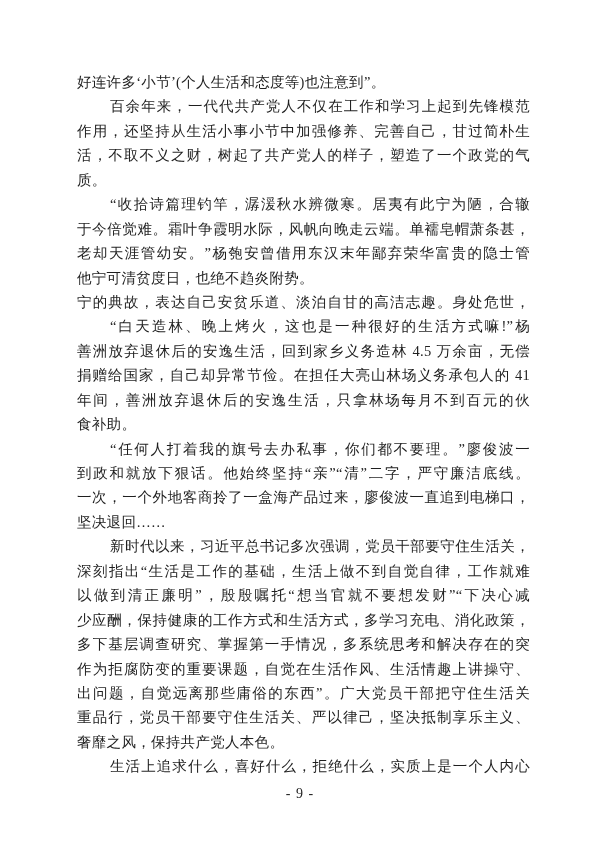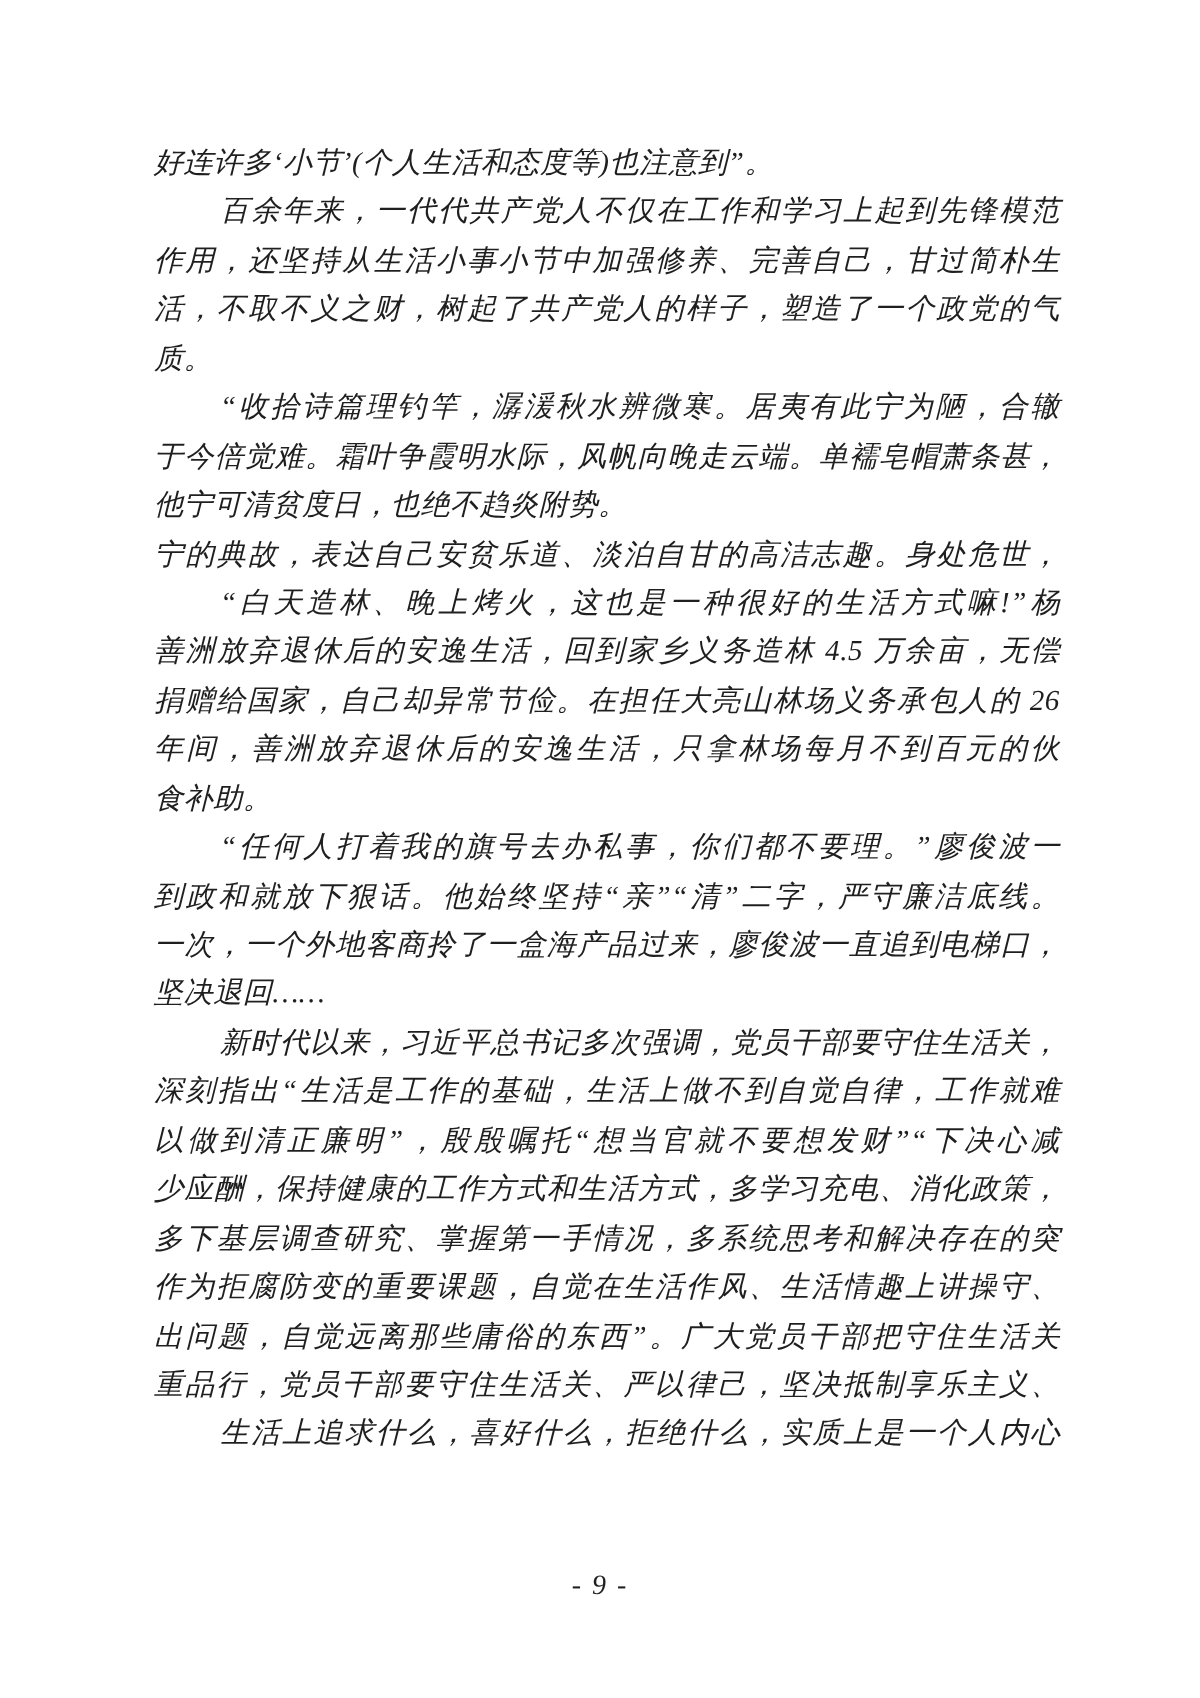--- a/index.html
+++ b/index.html
@@ -8,21 +8,20 @@
     background: #ffffff;
   }
   .doc-page {
     position: relative;
     width: 600px;
     height: 849px;
     background: #ffffff;
     overflow: hidden;
     font-family: "Liberation Serif", "DejaVu Serif", serif;
     color: #1f1f1f;
-    font-style: italic;
   }
   .text-block {
     position: absolute;
     left: 77px;
     top: 70px;
     width: 453px;
     font-size: 14.5px;
   }
   .line {
     display: block;
@@ -56,35 +55,37 @@
 
 <div class="doc-page">
   <div class="text-block">
     <div class="line">好连许多‘小节’(个人生活和态度等)也注意到”。</div>
     <div class="line indent fill">百余年来，一代代共产党人不仅在工作和学习上起到先锋模范</div>
     <div class="line fill">作用，还坚持从生活小事小节中加强修养、完善自己，甘过简朴生</div>
     <div class="line fill">活，不取不义之财，树起了共产党人的样子，塑造了一个政党的气</div>
     <div class="line">质。</div>
     <div class="line indent fill">“收拾诗篇理钓竿，潺湲秋水辨微寒。居夷有此宁为陋，合辙</div>
     <div class="line fill">于今倍觉难。霜叶争霞明水际，风帆向晚走云端。单襦皂帽萧条甚，</div>
+    <div class="line fill">老却天涯管幼安。”杨匏安曾借用东汉末年鄙弃荣华富贵的隐士管</div>
     <div class="line">他宁可清贫度日，也绝不趋炎附势。</div>
     <div class="line fill">宁的典故，表达自己安贫乐道、淡泊自甘的高洁志趣。身处危世，</div>
     <div class="line indent fill">“白天造林、晚上烤火，这也是一种很好的生活方式嘛!”杨</div>
     <div class="line fill">善洲放弃退休后的安逸生活，回到家乡义务造林 4.5 万余亩，无偿</div>
-    <div class="line fill">捐赠给国家，自己却异常节俭。在担任大亮山林场义务承包人的 26</div>
+    <div class="line fill">捐赠给国家，自己却异常节俭。在担任大亮山林场义务承包人的 41</div>
     <div class="line fill">年间，善洲放弃退休后的安逸生活，只拿林场每月不到百元的伙</div>
     <div class="line">食补助。</div>
     <div class="line indent fill">“任何人打着我的旗号去办私事，你们都不要理。”廖俊波一</div>
     <div class="line fill">到政和就放下狠话。他始终坚持“亲”“清”二字，严守廉洁底线。</div>
     <div class="line fill">一次，一个外地客商拎了一盒海产品过来，廖俊波一直追到电梯口，</div>
     <div class="line">坚决退回……</div>
     <div class="line indent fill">新时代以来，习近平总书记多次强调，党员干部要守住生活关，</div>
     <div class="line fill">深刻指出“生活是工作的基础，生活上做不到自觉自律，工作就难</div>
     <div class="line fill">以做到清正廉明”，殷殷嘱托“想当官就不要想发财”“下决心减</div>
     <div class="line fill">少应酬，保持健康的工作方式和生活方式，多学习充电、消化政策，</div>
     <div class="line fill">多下基层调查研究、掌握第一手情况，多系统思考和解决存在的突</div>
     <div class="line fill">作为拒腐防变的重要课题，自觉在生活作风、生活情趣上讲操守、</div>
     <div class="line fill">出问题，自觉远离那些庸俗的东西”。广大党员干部把守住生活关</div>
     <div class="line fill">重品行，党员干部要守住生活关、严以律己，坚决抵制享乐主义、</div>
+    <div class="line">奢靡之风，保持共产党人本色。</div>
     <div class="line indent fill">生活上追求什么，喜好什么，拒绝什么，实质上是一个人内心</div>
   </div>
   <div class="page-number">- 9 -</div>
 </div>
 
 </body></html>

